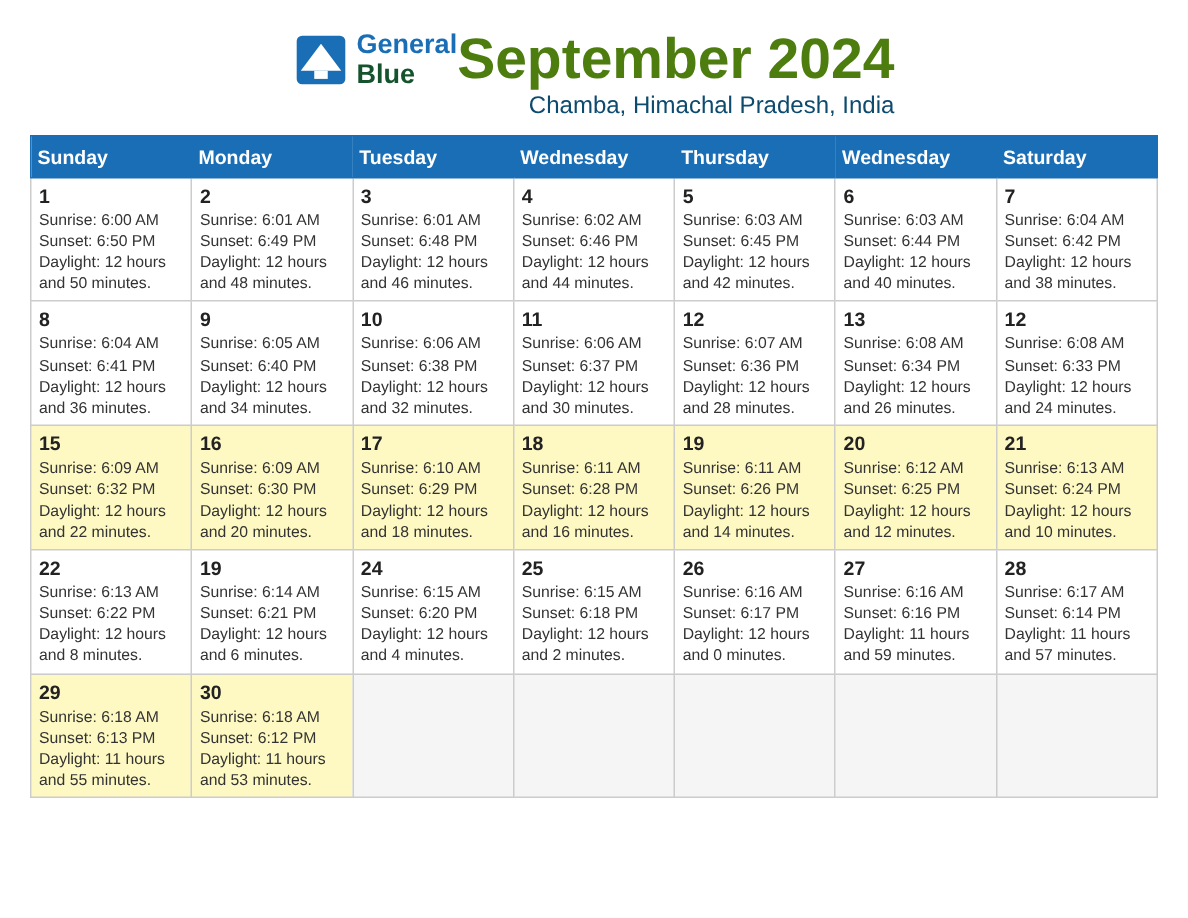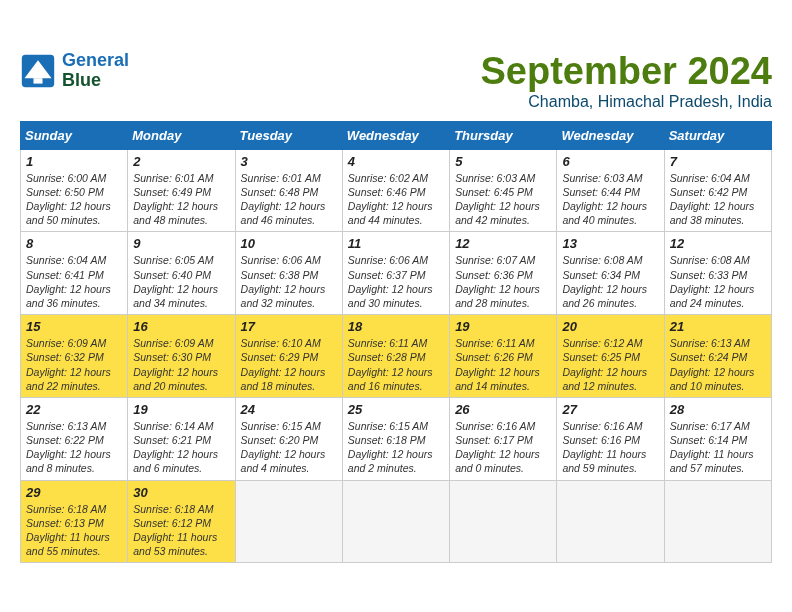--- a/index.html
+++ b/index.html
@@ -5,24 +5,23 @@
     * { margin: 0; padding: 0; box-sizing: border-box; }
     body {
       font-family: Arial, sans-serif;
       background: #fff;
       width: 792px;
       min-height: 612px;
       padding: 20px;
     }
     .header-section {
       display: flex;
-      justify-content: space-between;
+      justify-content: center;
       align-items: flex-start;
       margin-bottom: 10px;
-      margin-top: 31px;
     }
     .logo {
       display: flex;
       align-items: center;
       gap: 6px;
     }
     .logo-text {
       font-size: 18px;
       font-weight: bold;
       color: #333;
@@ -45,21 +44,20 @@
       line-height: 1.1;
     }
     .subtitle {
       font-size: 16px;
       color: #0c4a6e;
     }
     .calendar {
       width: 100%;
       border-collapse: collapse;
       font-size: 11px;
-      font-style: italic;
     }
     .calendar th {
       background-color: #1a6eb5;
       color: #fff;
       padding: 6px 4px;
       text-align: left;
       font-size: 13px;
       font-weight: bold;
       border: 1px solid #1a6eb5;
     }
@@ -81,21 +79,21 @@
       color: #222;
       display: block;
       margin-bottom: 2px;
     }
     .day-detail {
       color: #333;
       font-size: 10.5px;
       line-height: 1.35;
     }
     .row-shade td {
-      background: #fde047;
+      background: #fef9c3;
     }
   </style>
 </head>
 <body>
 
 <div class="header-section">
   <div class="logo">
     <svg class="logo-icon" viewBox="0 0 40 40">
       <rect x="2" y="2" width="36" height="36" rx="4" fill="#1a6eb5"></rect>
       <polygon points="20,8 35,28 5,28" fill="white"></polygon>

